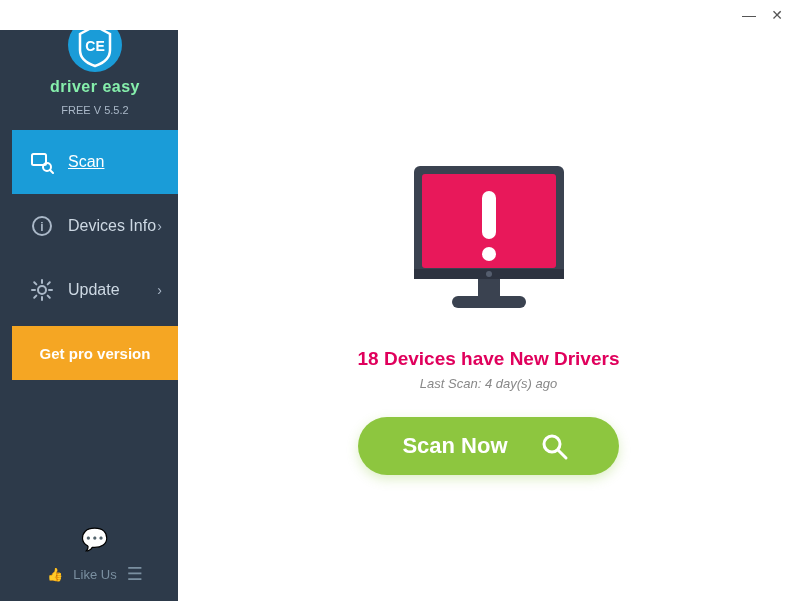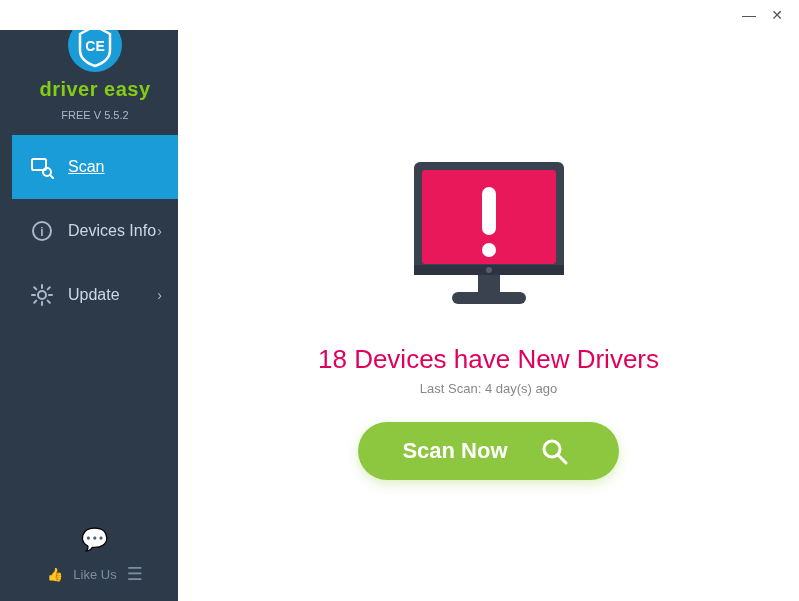--- a/index.html
+++ b/index.html
@@ -60,22 +60,22 @@
       background: #2d3a4a;
     }
 
     .logo-icon {
       width: 54px;
       height: 54px;
       margin-bottom: 6px;
     }
 
     .logo-text {
-      color: #84cc16;
-      font-size: 20px;
+      color: #86efac;
+      font-size: 16px;
       font-weight: bold;
       letter-spacing: 0.5px;
     }
     .logo-version {
       color: #aab8c8;
       font-size: 11px;
       margin-top: 8px;
     }
 
     
@@ -167,30 +167,31 @@
 
     
     .monitor-wrap {
       margin-bottom: 18px;
       position: relative;
     }
 
     
     .devices-heading {
       color: #e0005c;
-      font-size: 26px;
-      font-weight: normal;
+      font-size: 19px;
+      font-weight: bold;
       text-align: center;
       margin-bottom: 6px;
     }
     .last-scan {
       color: #888;
       font-size: 13px;
       text-align: center;
       margin-bottom: 26px;
+      font-style: italic;
     }
 
     
     .scan-now-btn {
       background: #8dc63f;
       border: none;
       border-radius: 40px;
       padding: 14px 50px 14px 44px;
       font-size: 22px;
       font-weight: bold;
@@ -257,20 +258,23 @@
     <span class="nav-icon">
       <svg width="24" height="24" viewBox="0 0 24 24" fill="none">
         <circle cx="12" cy="12" r="4" stroke="#aab8c8" stroke-width="2"></circle>
         <path d="M12 2v3M12 19v3M2 12h3M19 12h3M4.22 4.22l2.12 2.12M17.66 17.66l2.12 2.12M4.22 19.78l2.12-2.12M17.66 6.34l2.12-2.12" stroke="#aab8c8" stroke-width="2" stroke-linecap="round"></path>
       </svg>
     </span>
     <span class="nav-label">Update</span>
     <span class="chevron">›</span>
   </div>
 
+  <div class="get-pro">
+    <span>Get pro version</span>
+  </div>
 
   <div class="sidebar-bottom">
     <span class="sidebar-bottom-icon">💬</span>
     <div class="like-us-row">
       <span>👍</span>
       <span>Like Us</span>
       <span style="font-size:18px;">☰</span>
     </div>
   </div>
 </div>

